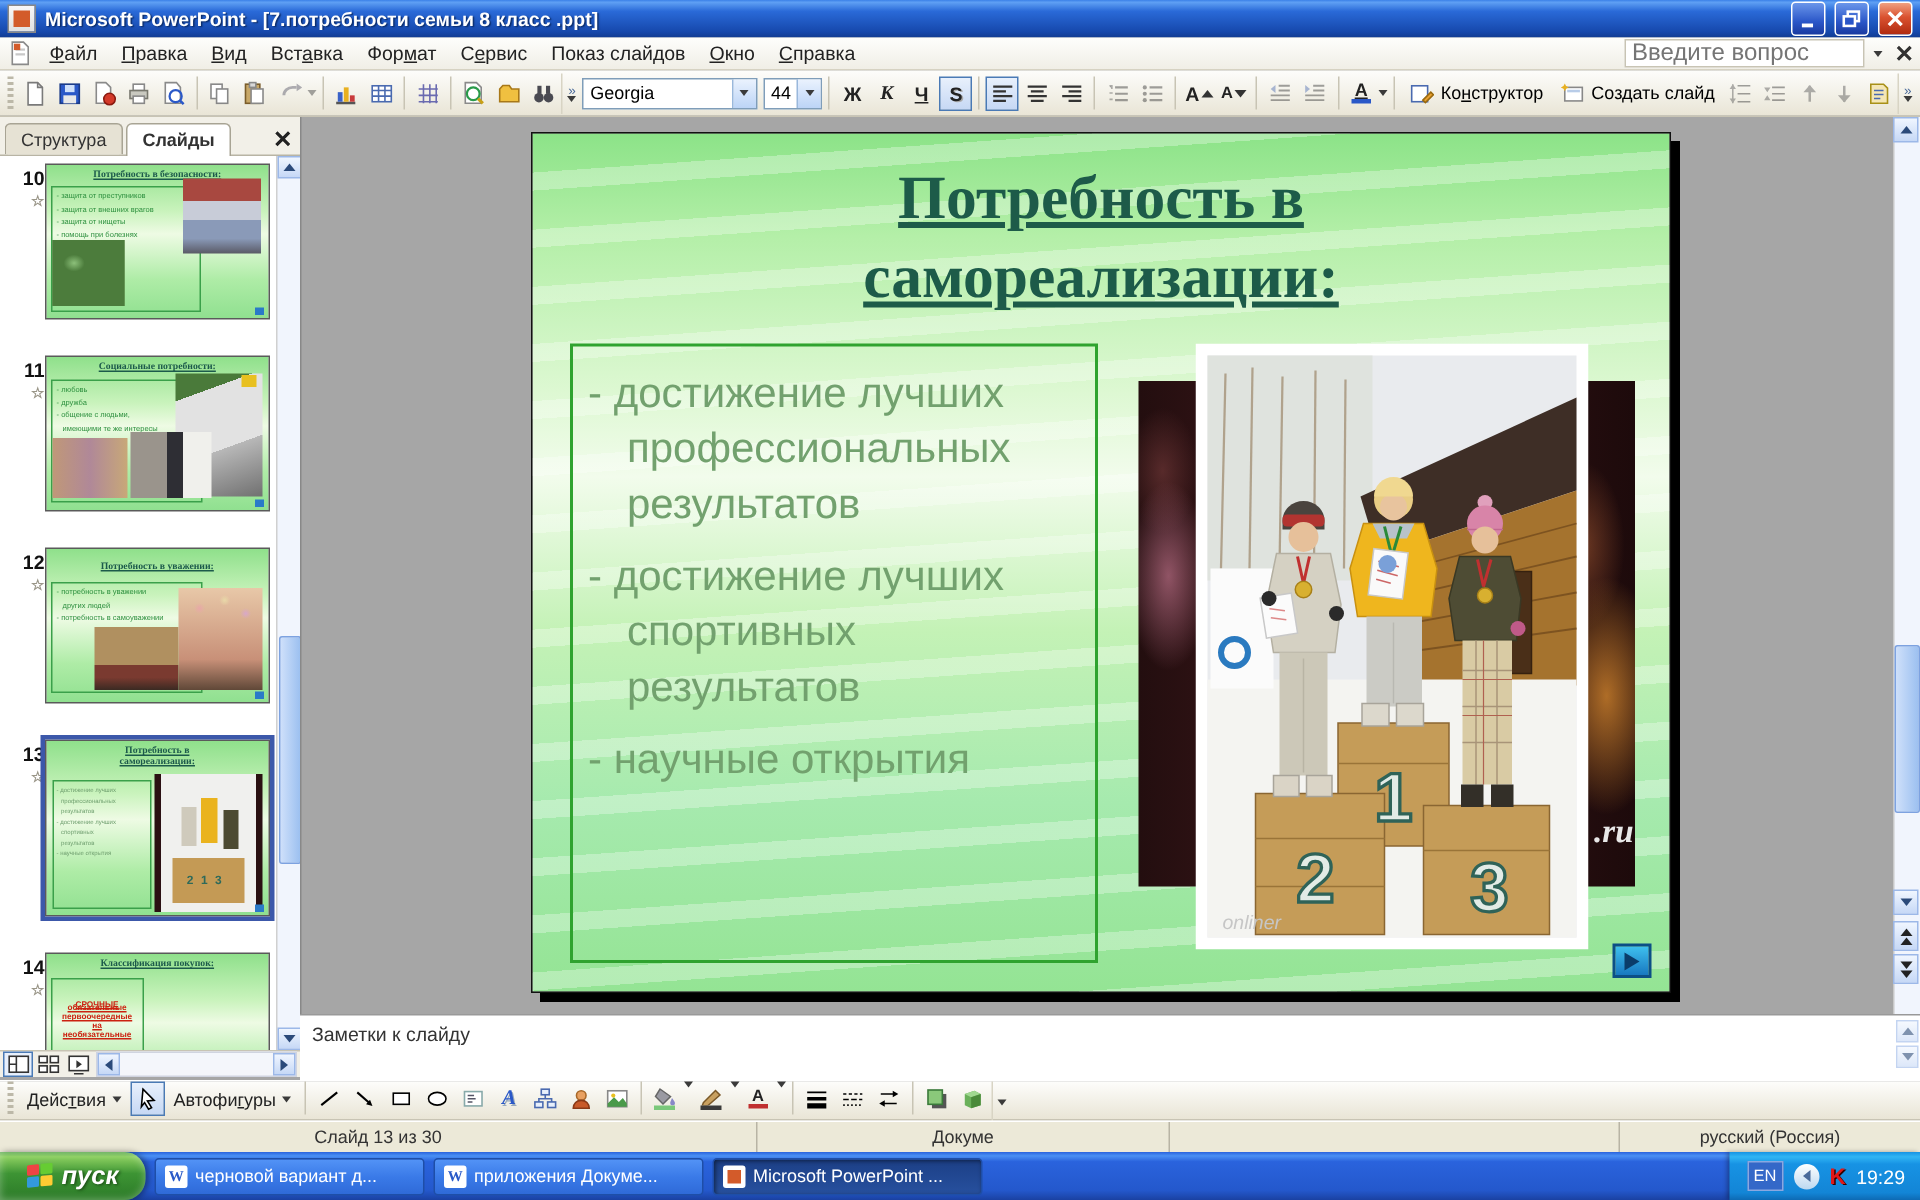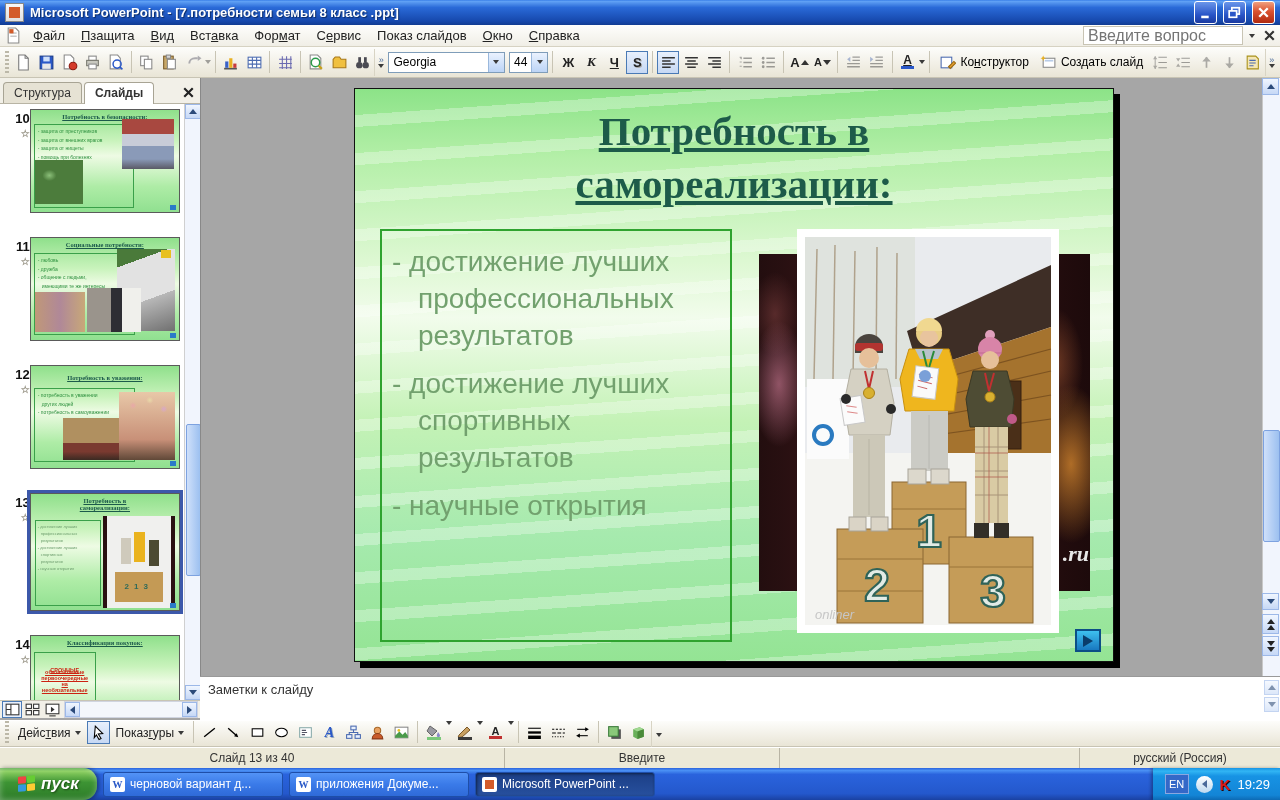--- a/index.html
+++ b/index.html
@@ -174,21 +174,21 @@
   <div class="menubar abs">
     <span class="tbtn">
         <svg class="i" viewBox="0 0 16 16">
           <path d="M3 1h7l3 3v11H3z" fill="#fff" stroke="#8a8a8a"></path>
           <rect x="5" y="5" width="6" height="1.4" fill="#c8c8c8"></rect>
           <rect x="5" y="8" width="6" height="1.4" fill="#c8c8c8"></rect>
           <rect x="4" y="2" width="4" height="4" fill="#d35b2a"></rect>
         </svg>
       </span>
     <span class="menu-item"><span></span><span class="k">Ф</span><span>айл</span></span>
-    <span class="menu-item"><span></span><span class="k">П</span><span>защита</span></span>
+    <span class="menu-item"><span></span><span class="k">П</span><span>равка</span></span>
     <span class="menu-item"><span></span><span class="k">В</span><span>ид</span></span>
     <span class="menu-item"><span>Вст</span><span class="k">а</span><span>вка</span></span>
     <span class="menu-item"><span>Фор</span><span class="k">м</span><span>ат</span></span>
     <span class="menu-item"><span>С</span><span class="k">е</span><span>рвис</span></span>
     <span class="menu-item"><span>Показ слай</span><span class="k">д</span><span>ов</span></span>
     <span class="menu-item"><span></span><span class="k">О</span><span>кно</span></span>
     <span class="menu-item"><span></span><span class="k">С</span><span>правка</span></span>
     <span class="qbox">
       <input placeholder="Введите вопрос" style="">
       <span class="tri-d"></span>
@@ -752,21 +752,21 @@
     <span class="lblbtn">
       <span><span>Дейс</span><span class="k">т</span><span>вия</span></span>
       <span class="tri-d"></span>
     </span>
     <span class="tbtn on">
         <svg class="i" viewBox="0 0 16 16">
           <path d="M5 2l7 7-4.2.4 2.6 4.2-1.9 1-2.5-4.2L4 13z" fill="#fff" stroke="#000"></path>
         </svg>
       </span>
     <span class="lblbtn">
-      <span><span>Показ</span><span class="k">г</span><span>уры</span></span>
+      <span><span>Автофи</span><span class="k">г</span><span>уры</span></span>
       <span class="tri-d"></span>
     </span>
     <span class="tsep"></span>
     <span class="tbtn">
         <svg class="i" viewBox="0 0 16 16">
           <path d="M3 12L13 4" stroke="#000" stroke-width="1.3"></path>
         </svg>
       </span>
     <span class="tbtn">
         <svg class="i" viewBox="0 0 16 16">
@@ -877,22 +877,22 @@
           <polygon points="3,5 9,3 13,5 7,7" fill="#a0d890"></polygon>
           <polygon points="7,7 13,5 13,12 7,14" fill="#4a8a3a"></polygon>
         </svg>
       </span>
     <span class="ovf">
         <span class="tri-d"></span>
       </span>
   </div>
 
   <div class="statusbar abs">
-    <div class="sb" style="width:505px">Слайд 13 из 40</div>
-    <div class="sb" style="width:275px">Введите</div>
+    <div class="sb" style="width:505px">Слайд 13 из 30</div>
+    <div class="sb" style="width:275px">Докуме</div>
     <div class="sb" style="width:300px"></div>
     <div class="sb" style="flex:1;border-right:none">русский (Россия)</div>
   </div>
 
   <div class="taskbar abs">
     <div class="startbtn">
       <span class="flag">
           <i style="background:#e44"></i>
           <i style="background:#6c3"></i>
           <i style="background:#39d"></i>

